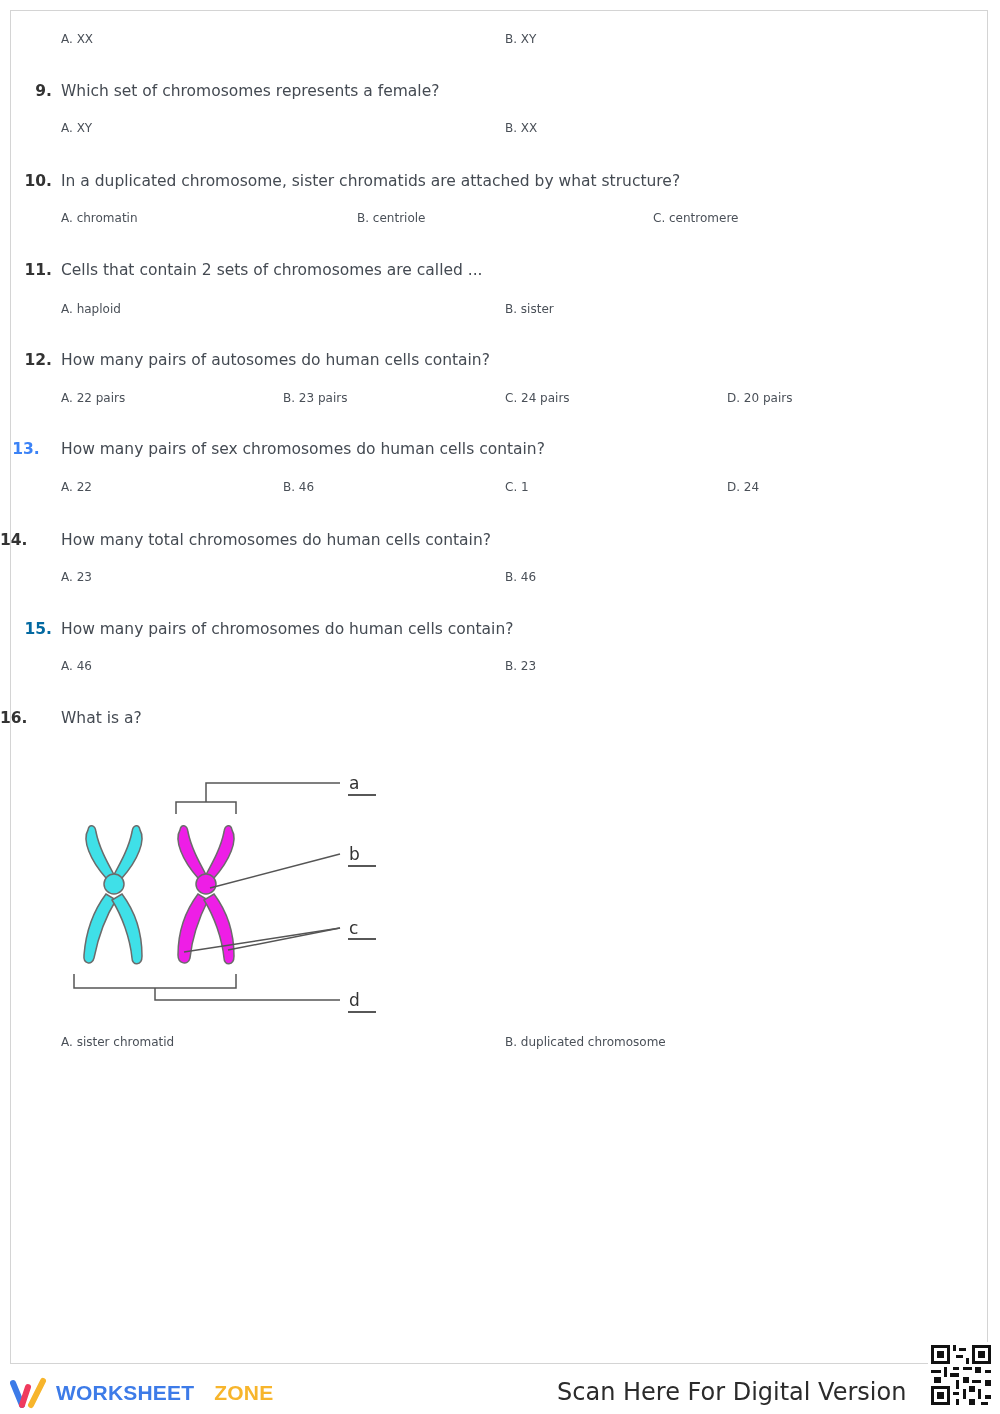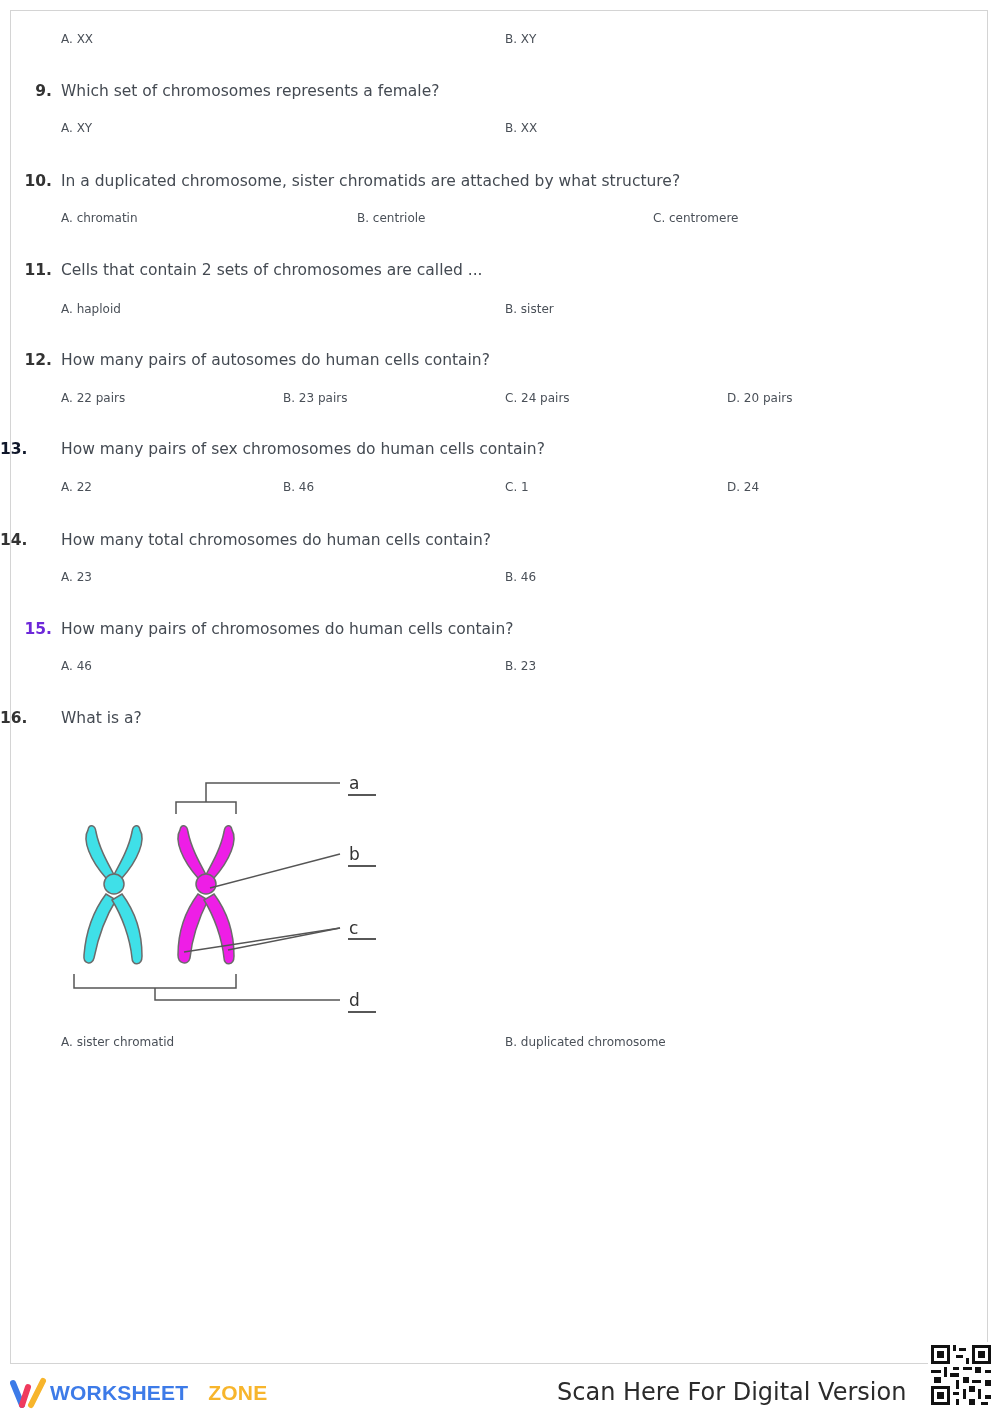--- a/index.html
+++ b/index.html
@@ -4,21 +4,21 @@
 <style>
   html, body { margin:0; padding:0; background:#ffffff; }
   body { width:1000px; height:1414px; position:relative; overflow:hidden;
          font-family:"DejaVu Sans", sans-serif; color:#444a52; }
   .sheet { position:absolute; left:10px; top:10px; width:978px; height:1354px;
            border:1px solid #d4d4d4; box-sizing:border-box; }
   .q { position:absolute; left:0; font-size:15.5px; color:#444a52; white-space:nowrap; }
   .opt { position:absolute; font-size:12px; color:#4a5058; white-space:nowrap; }
   .diagram { position:absolute; left:60px; top:760px; width:340px; height:270px; }
   .footer-logo { position:absolute; left:10px; top:1376px; height:34px; display:flex; align-items:center; }
-  .logo-text { font-family:"Liberation Sans", sans-serif; font-weight:bold; font-size:21px; letter-spacing:0.2px; }
+  .logo-text { font-family:"Liberation Sans", sans-serif; font-weight:bold; font-size:21px; letter-spacing:0.2px; margin-left:6px; }
   .logo-w { color:#3d7be8; }
   .logo-z { color:#f7b52c; margin-left:20px; }
   .scan-text { position:absolute; left:557px; top:1378px; font-family:"DejaVu Sans", sans-serif; font-size:24px; color:#2b2b2b; }
   .qr { position:absolute; left:928px; top:1342px; width:66px; height:66px; background:#fff; }
 </style>
 </head>
 <body>
 
 <div class="sheet"></div>
 
@@ -50,37 +50,37 @@
 <div>
   <span class="q" style="left:0;top:351px;width:52px;text-align:right;font-weight:bold;color:#333">12.</span>
   <span class="q" style="left:61px;top:351px">How many pairs of autosomes do human cells contain?</span>
   <span class="opt" style="left:61px;top:391px">A. 22 pairs</span>
   <span class="opt" style="left:283px;top:391px">B. 23 pairs</span>
   <span class="opt" style="left:505px;top:391px">C. 24 pairs</span>
   <span class="opt" style="left:727px;top:391px">D. 20 pairs</span>
 </div>
 
 <div>
-  <span class="q" style="left:0;top:440px;width:52px;text-align:left;font-weight:bold;color:#0f172a">13.</span>
+  <span class="q" style="left:0;top:440px;width:52px;text-align:center;font-weight:bold;color:#3b82f6">13.</span>
   <span class="q" style="left:61px;top:440px">How many pairs of sex chromosomes do human cells contain?</span>
   <span class="opt" style="left:61px;top:480px">A. 22</span>
   <span class="opt" style="left:283px;top:480px">B. 46</span>
   <span class="opt" style="left:505px;top:480px">C. 1</span>
   <span class="opt" style="left:727px;top:480px">D. 24</span>
 </div>
 
 <div>
   <span class="q" style="left:0;top:531px;width:52px;text-align:left;font-weight:bold;color:#333">14.</span>
   <span class="q" style="left:61px;top:531px">How many total chromosomes do human cells contain?</span>
   <span class="opt" style="left:61px;top:570px">A. 23</span>
   <span class="opt" style="left:505px;top:570px">B. 46</span>
 </div>
 
 <div>
-  <span class="q" style="left:0;top:620px;width:52px;text-align:right;font-weight:bold;color:#6d28d9">15.</span>
+  <span class="q" style="left:0;top:620px;width:52px;text-align:right;font-weight:bold;color:#0369a1">15.</span>
   <span class="q" style="left:61px;top:620px">How many pairs of chromosomes do human cells contain?</span>
   <span class="opt" style="left:61px;top:659px">A. 46</span>
   <span class="opt" style="left:505px;top:659px">B. 23</span>
 </div>
 
 <div>
   <span class="q" style="left:0;top:709px;width:52px;text-align:left;font-weight:bold;color:#333">16.</span>
   <span class="q" style="left:61px;top:709px">What is a?</span>
 
   <div class="diagram">

